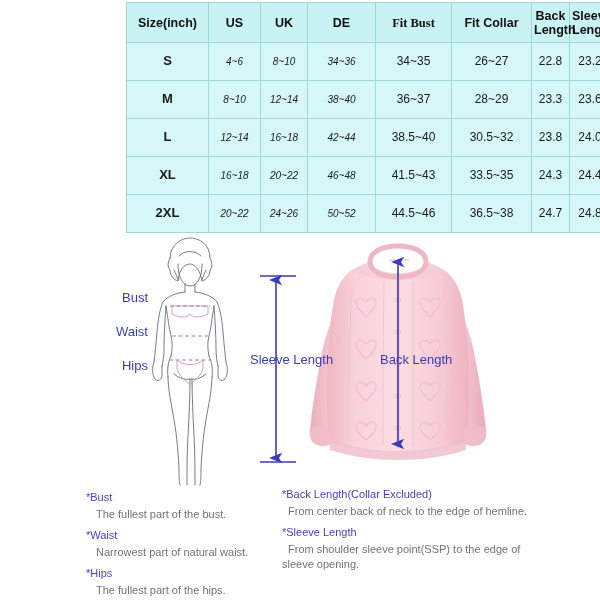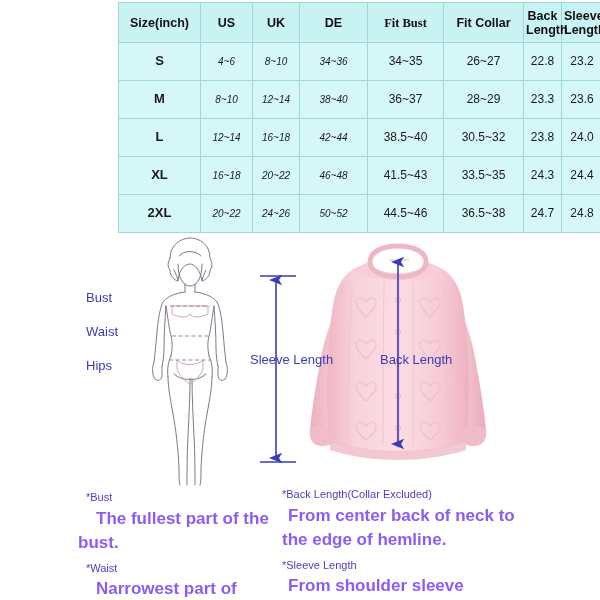--- a/index.html
+++ b/index.html
@@ -12,21 +12,21 @@
     height: 600px;
     position: relative;
     overflow: hidden;
     font-family: "Liberation Sans", sans-serif;
     color: #1a1a1a;
   }
 
   
   #size-table-wrap {
     position: absolute;
-    left: 78px;
+    left: 86px;
     top: 2px;
     width: 462px;
     padding-left: 40px;
   }
   table.size-table {
     border-collapse: collapse;
     width: 462px;
     table-layout: fixed;
   }
   table.size-table th,
@@ -82,21 +82,21 @@
   }
   .fig-labels {
     position: absolute;
     left: 14px;
     top: 55px;
     width: 62px;
     color: #3b3bb5;
     font-size: 13px;
     line-height: 1;
   }
-  .fig-labels div { margin-bottom: 21px; text-align: left; }
+  .fig-labels div { margin-bottom: 21px; text-align: right; }
   #body-svg {
     position: absolute;
     left: 58px;
     top: 0px;
   }
 
   
   #garment-panel {
     position: absolute;
     left: 248px;
@@ -124,24 +124,23 @@
   #notes-left  { left: 78px; top: 490px; width: 200px; }
   #notes-right { left: 282px; top: 487px; width: 252px; }
 
   .note-head {
     color: #4a3fc4;
     margin: 0 0 1px 0;
     font-size: 11px;
   }
   #notes-left .note-head { text-indent: 8px; }
   .note-body {
-    color: #8b5cf6;
+    color: #737373;
     margin: 0 0 6px 0;
-    font-size: 17px;
-    font-weight: bold;
+    font-size: 11px;
   }
   #notes-left .note-body { text-indent: 18px; }
   #notes-right .note-body { text-indent: 6px; }
   #notes-right .note-head { text-indent: 0px; }
 </style>
 </head>
 <body>
 
 <div id="size-table-wrap">
   <table class="size-table">

